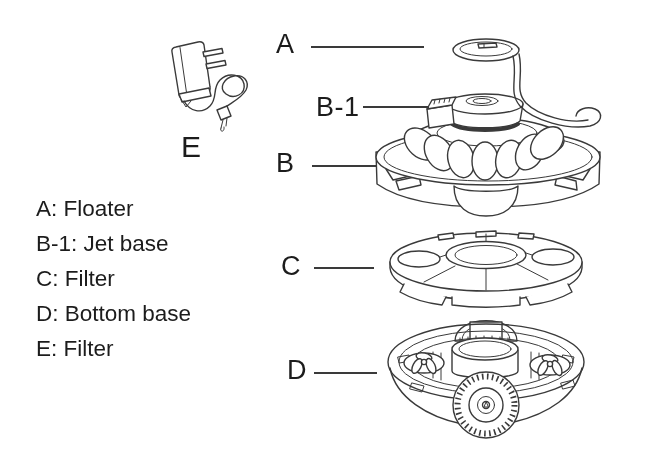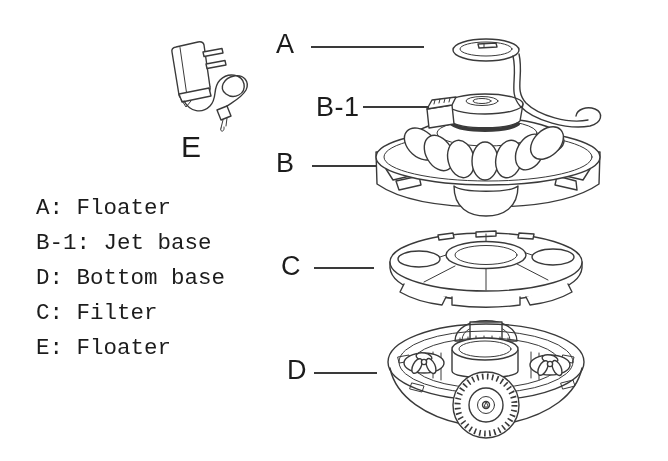--- a/index.html
+++ b/index.html
@@ -21,21 +21,21 @@
     position:absolute;
     font-size:27px;
     color:#1c1c1c;
     line-height:1;
     letter-spacing:0.5px;
   }
   .callout.big{font-size:30px;}
   #legend{
     position:absolute;
     left:36px;top:191px;
-    font-family:Liberation Mono, monospace;
+    font-family:Liberation Sans, sans-serif;
     font-size:22.5px;
     color:#1c1c1c;
   }
   .legend-item{height:35px;line-height:35px;white-space:nowrap;}
 </style>
 </head>
 <body>
 
 <div id="stage">
 
@@ -172,18 +172,18 @@
   <span class="callout" style="left:276px;top:31px;">A</span>
   <span class="callout" style="left:316px;top:94px;">B-1</span>
   <span class="callout" style="left:276px;top:150px;">B</span>
   <span class="callout" style="left:281px;top:253px;">C</span>
   <span class="callout" style="left:287px;top:357px;">D</span>
   <span class="callout big" style="left:181px;top:132px;">E</span>
 
   <div id="legend">
     <div class="legend-item">A: Floater</div>
     <div class="legend-item">B-1: Jet base</div>
+    <div class="legend-item">C: Filter</div>
     <div class="legend-item">D: Bottom base</div>
-    <div class="legend-item">C: Filter</div>
-    <div class="legend-item">E: Floater</div>
+    <div class="legend-item">E: Filter</div>
   </div>
 
 </div>
 
 </body></html>

